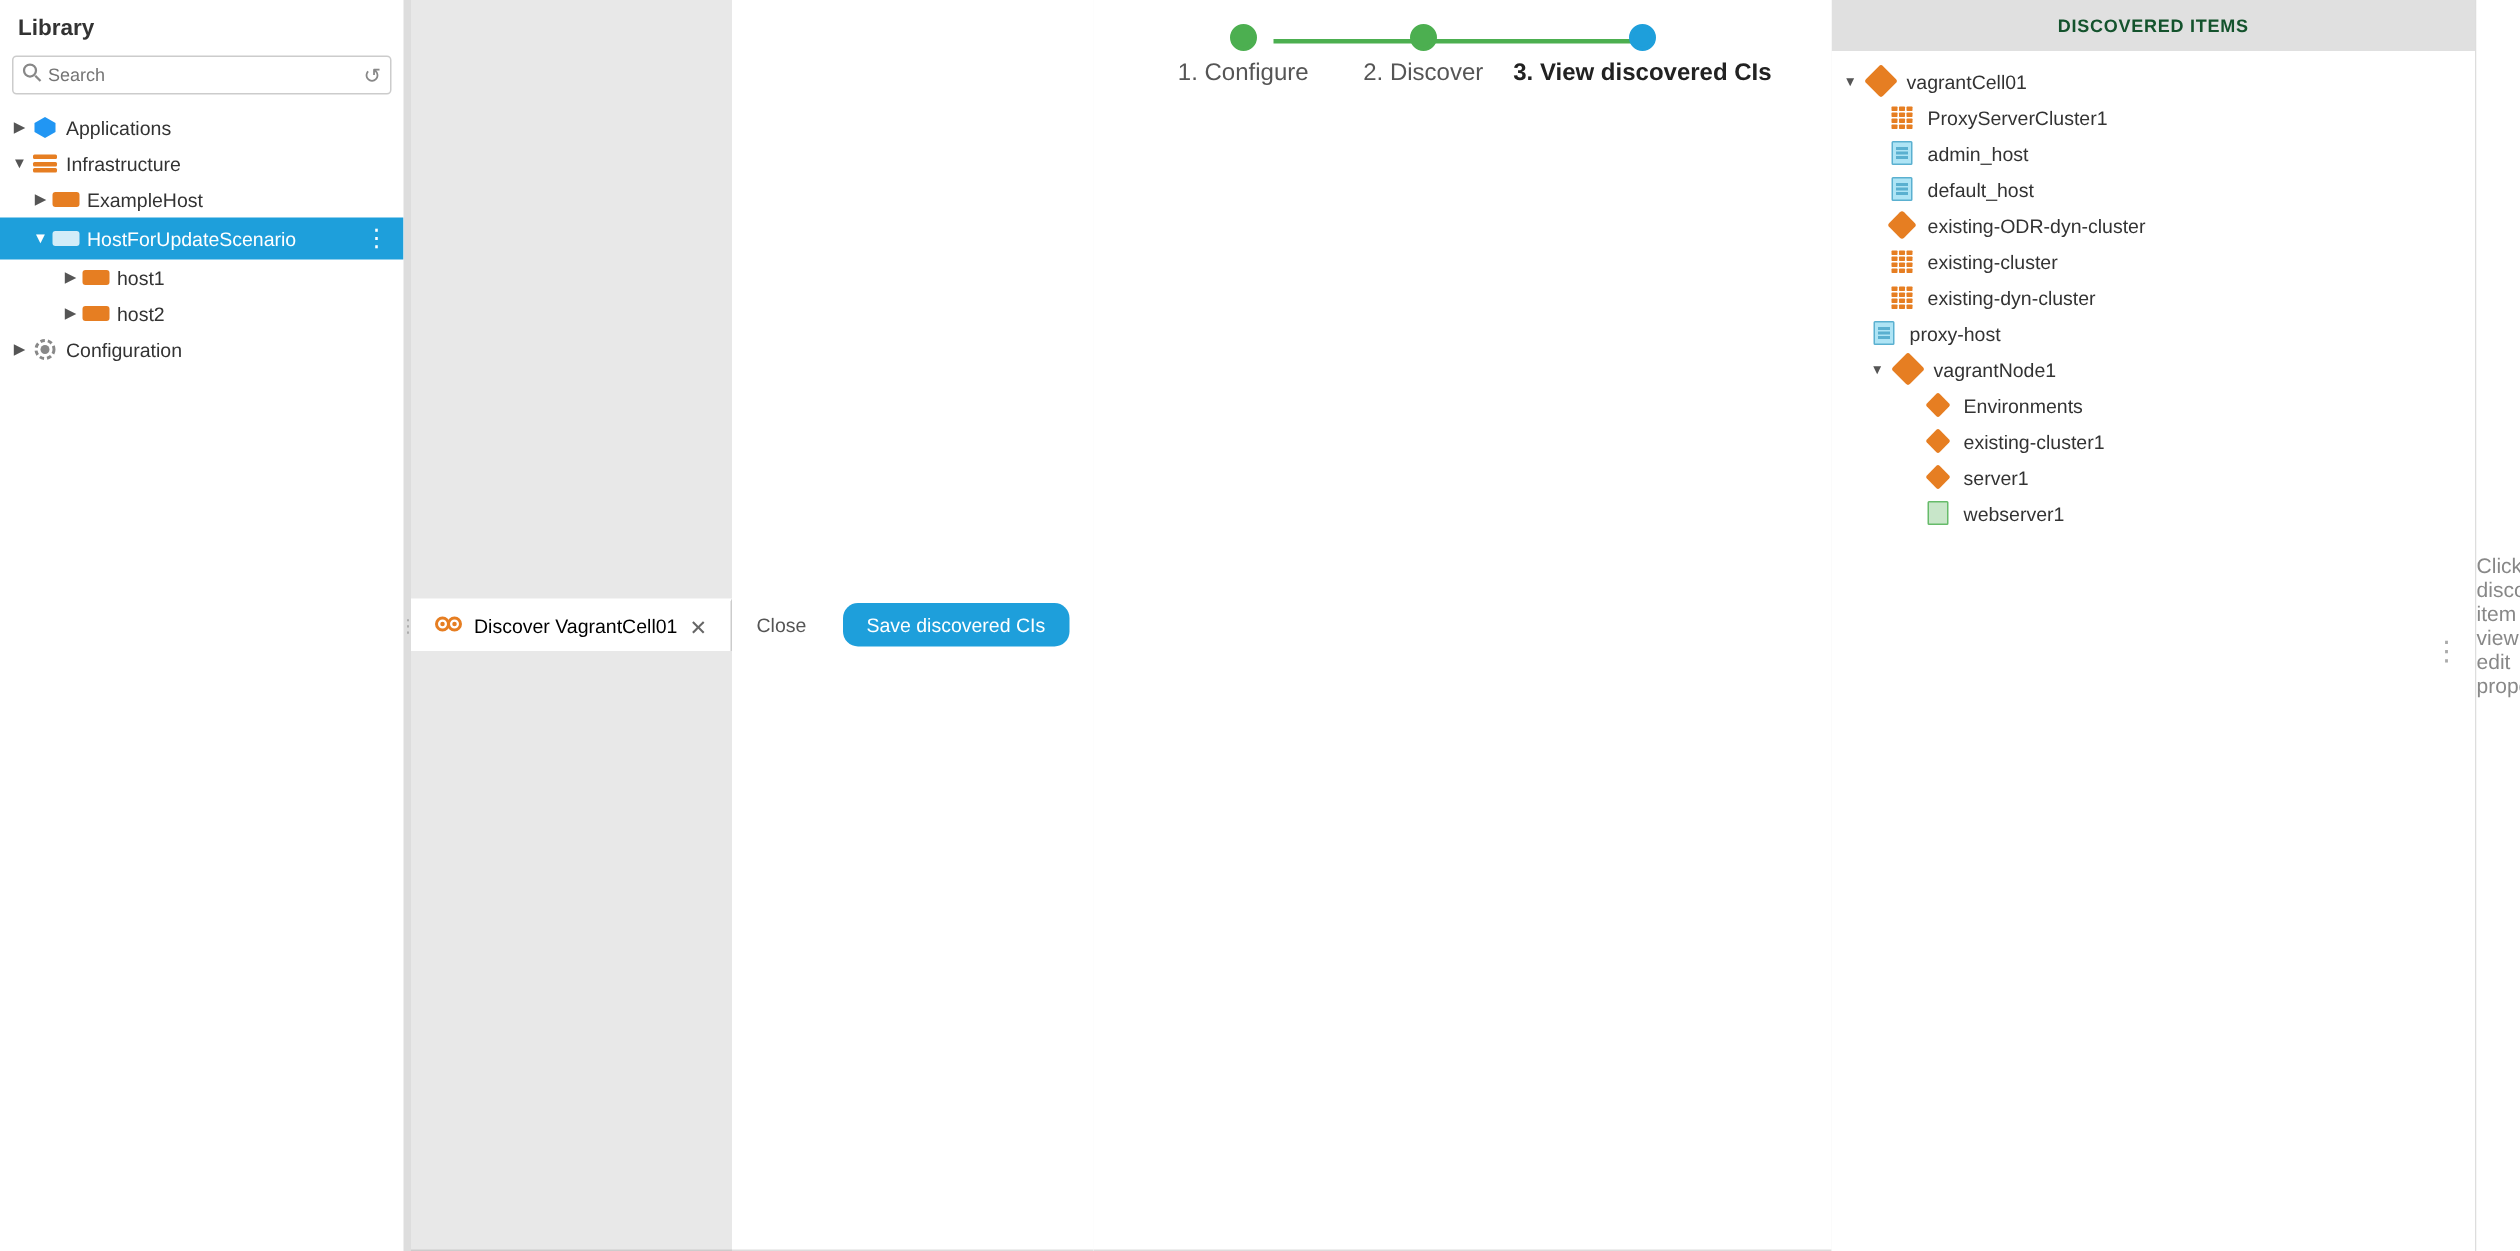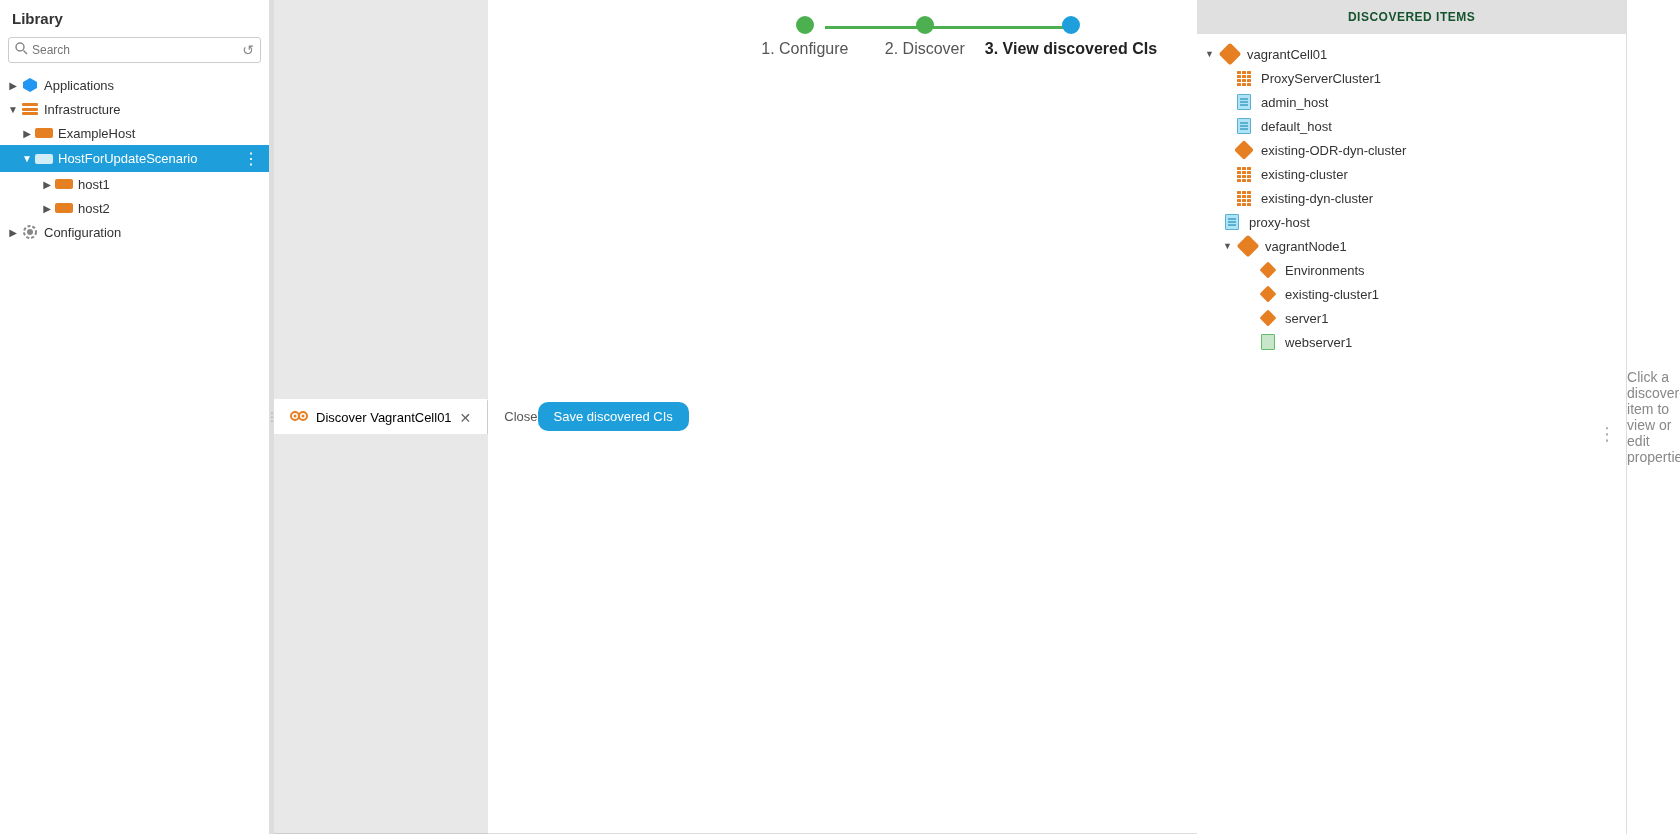--- a/index.html
+++ b/index.html
@@ -93,21 +93,21 @@
     .tab-close { font-size: 14px; color: #666; cursor: pointer; }
 
     
     .header-bar {
       display: flex;
       align-items: center;
       justify-content: flex-end;
       padding: 8px 16px;
       background: #fff;
       border-bottom: 1px solid #ddd;
-      gap: 0;
+      gap: 24px;
     }
     .close-link { color: #555; text-decoration: none; font-size: 13px; cursor: pointer; background: none; border: none; }
     .save-btn {
       background: #1e9fdb;
       color: #fff;
       border: none;
       padding: 7px 16px;
       border-radius: 10px;
       font-size: 13px;
       cursor: pointer;

